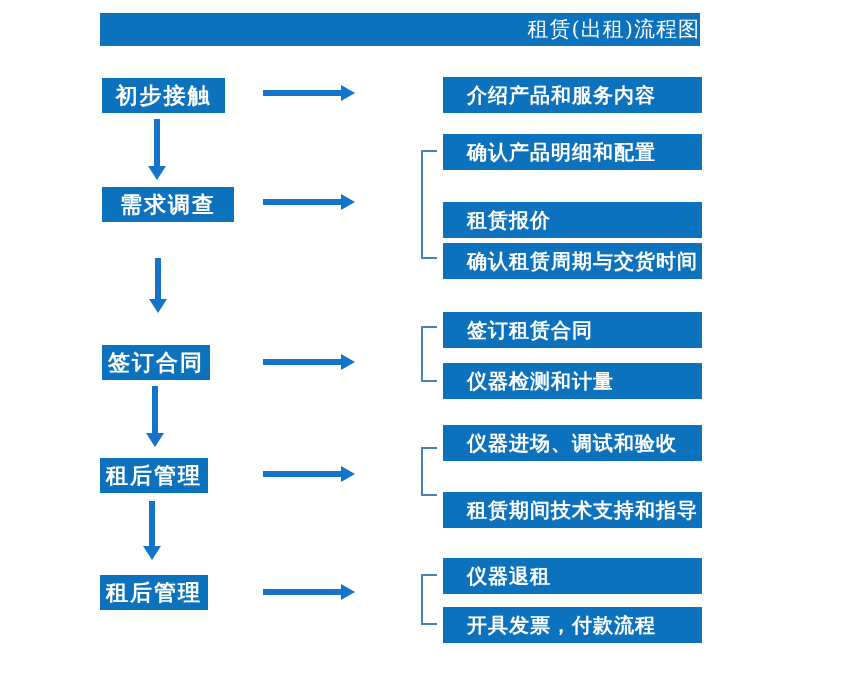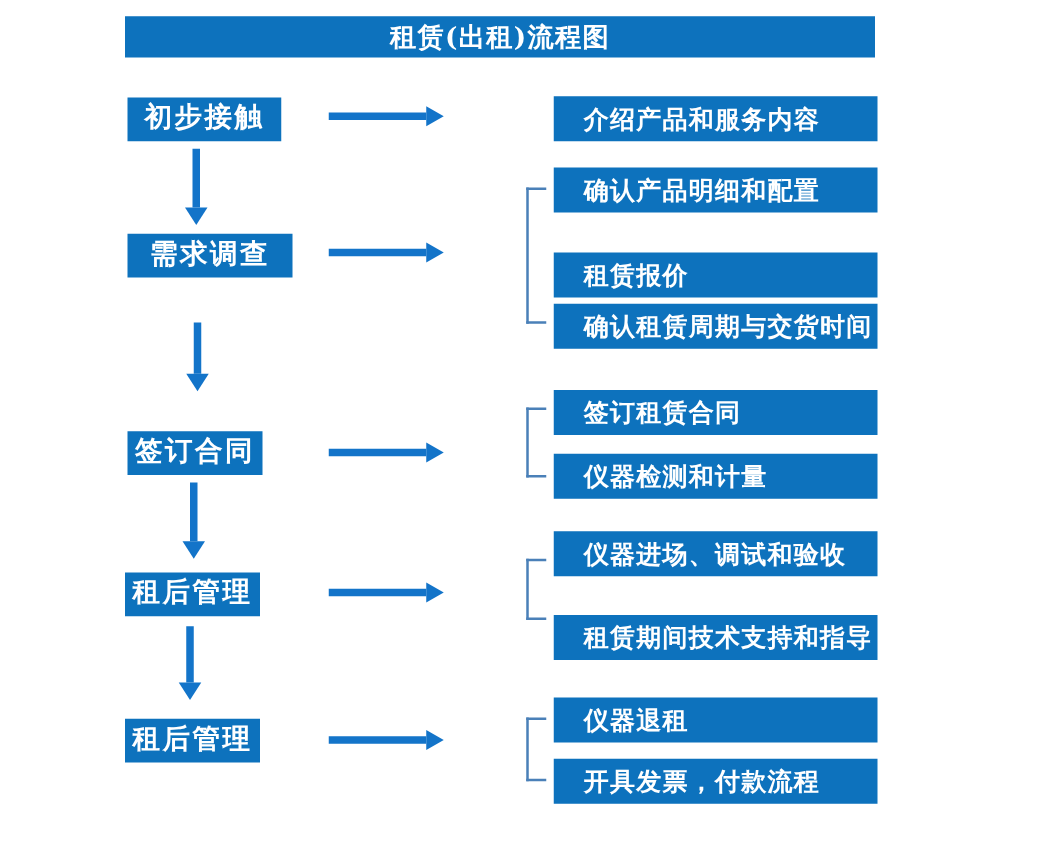--- a/index.html
+++ b/index.html
@@ -21,40 +21,39 @@
     height: 688px;
     background: var(--background);
     overflow: hidden;
   }
   .title-bar {
     position: absolute;
     left: 100px; top: 13px;
     width: 600px; height: 33px;
     background: var(--box-fill);
     color: var(--text);
-    font-weight: bold;
+    font-weight: normal;
     font-size: 21px;
     line-height: 33px;
-    text-align: center;
+    text-align: right;
     letter-spacing: 1px;
   }
   .box {
     position: absolute;
     background: var(--box-fill);
     color: var(--text);
     font-weight: bold;
     height: 35px;
     line-height: 35px;
     white-space: nowrap;
   }
   .stage {
     text-align: center;
     font-size: 22px;
     letter-spacing: 2px;
-    font-family: Liberation Mono, monospace;
   }
   .detail {
     left: 443px;
     width: 259px;
     height: 36px;
     line-height: 36px;
     font-size: 20px;
     padding-left: 24px;
     letter-spacing: 1px;
   }

